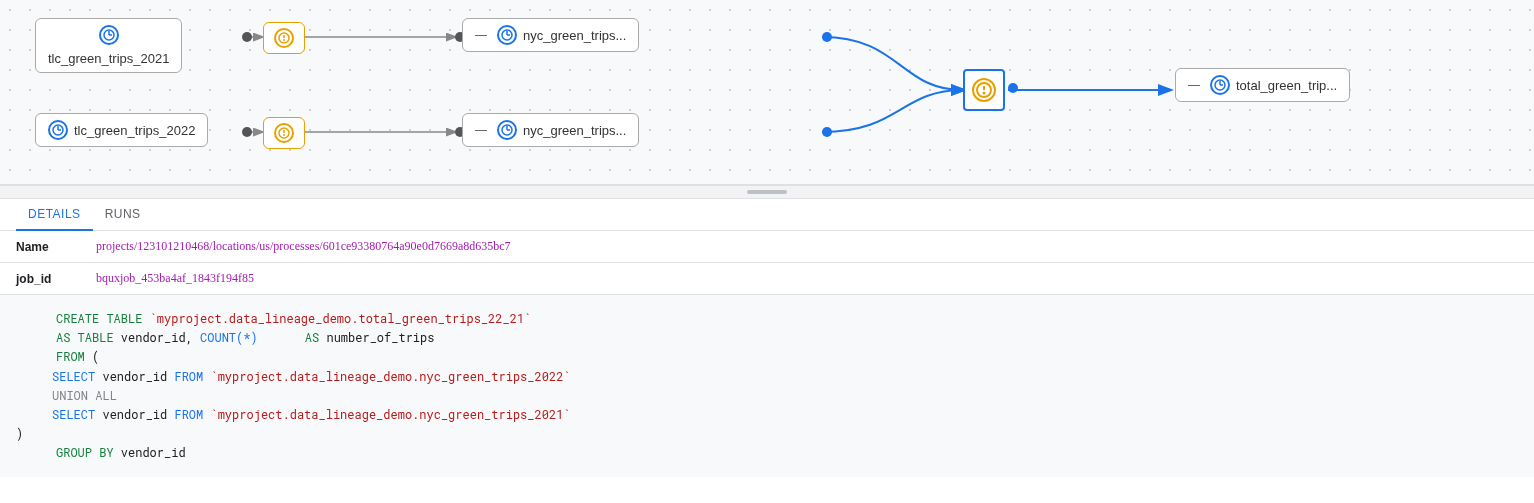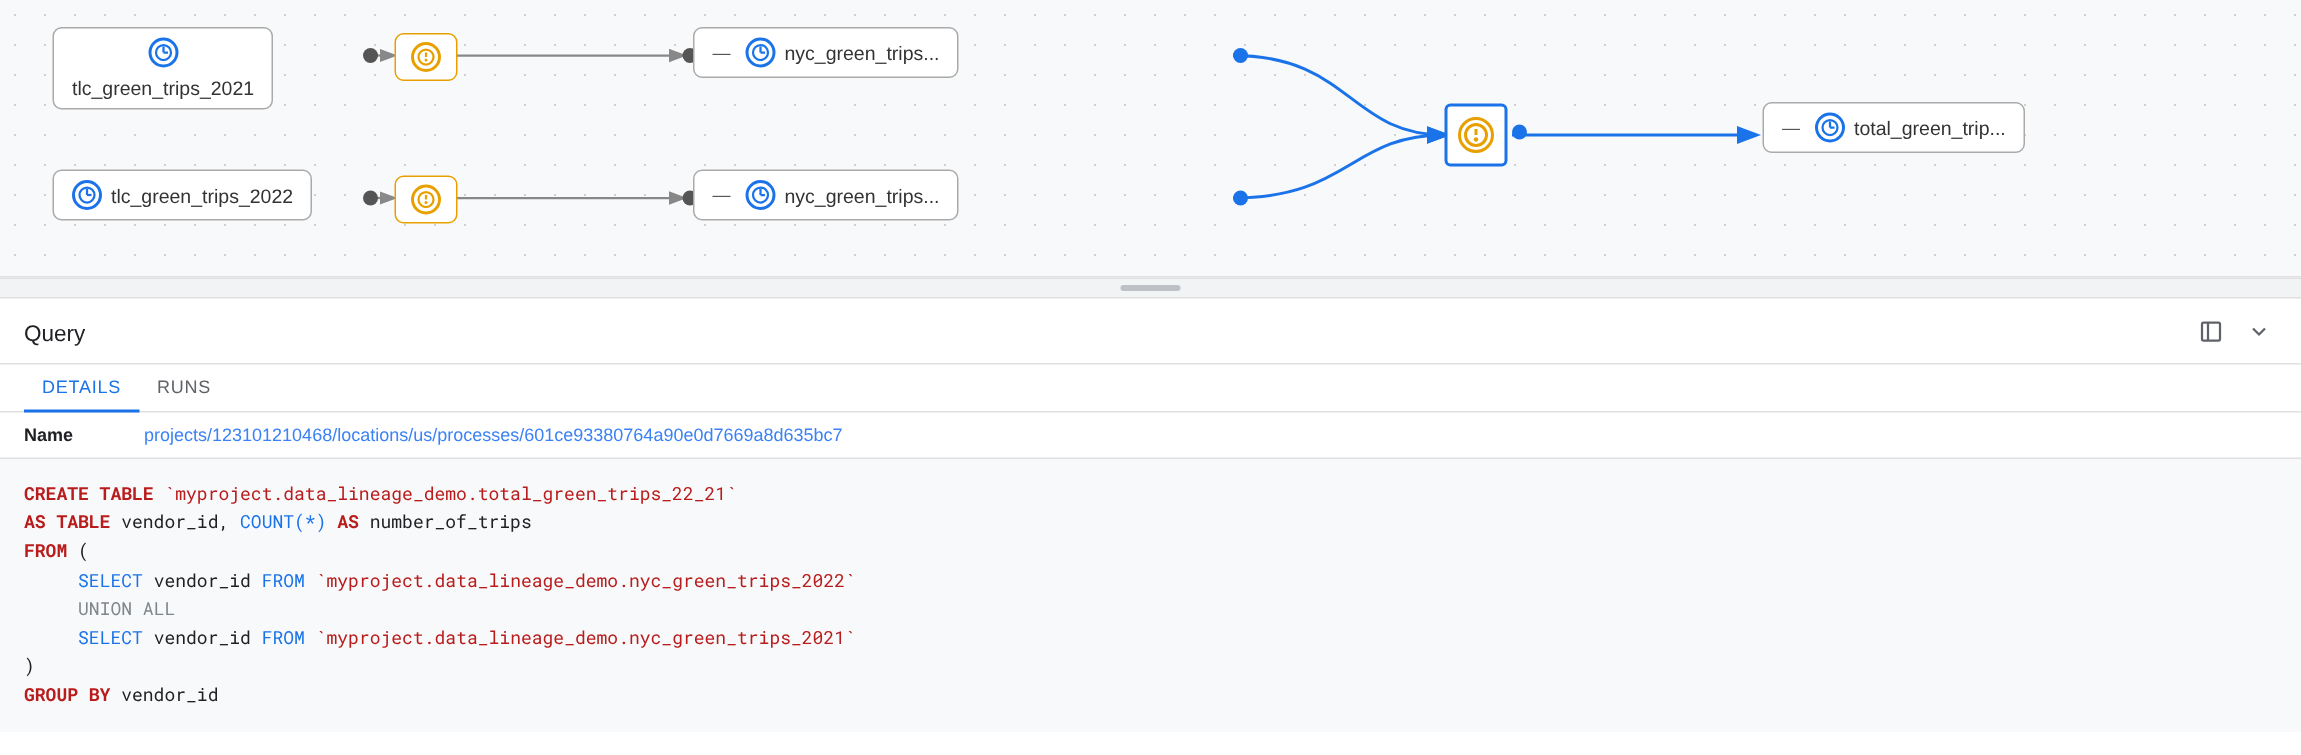--- a/index.html
+++ b/index.html
@@ -134,32 +134,33 @@
       font-size: 12px;
       vertical-align: middle;
       margin-left: 33px;
     }
     .details-table td:first-child {
       font-weight: 600;
       color: #202124;
       width: 80px;
     }
     .details-table td:last-child {
-      color: #3b82f6;
+      color: #a21caf;
+      font-family: Liberation Serif, serif;
     }
 
     
     .sql-area {
       background: #f8f9fa;
       padding: 14px 16px;
       font-family: 'Roboto Mono', monospace;
       font-size: 12px;
       line-height: 1.6;
     }
-    .kw-green { color: #b91c1c; font-weight: 700; }
+    .kw-green { color: #15803d; font-weight: 400; margin-left: 40px; }
     .kw-blue { color: #1a73e8; }
     .kw-dark { color: #202124; }
     .kw-gray { color: #80868b; }
     .str-teal { color: #b91c1c; }
 
     
     .drag-handle {
       display: flex;
       justify-content: center;
       padding: 4px 0;
@@ -304,48 +305,36 @@
     </div>
     <span>total_green_trip...</span>
   </div>
 </div>
 
 <div class="drag-handle">
   <div class="drag-handle-bar"></div>
 </div>
 
 <div class="bottom-panel">
-  <div class="panel-header">
-    <span class="panel-title">Query</span>
-    <div class="panel-actions">
-      <button class="panel-action-btn">
-        <svg width="16" height="16" viewBox="0 0 16 16">
-            <rect x="2" y="2" width="12" height="12" fill="none" stroke="#5f6368" stroke-width="1.5" rx="1"></rect>
-            <line x1="6" y1="2" x2="6" y2="14" stroke="#5f6368" stroke-width="1.5"></line>
-          </svg>
-      </button>
-      <button class="panel-action-btn">
-        <svg width="16" height="16" viewBox="0 0 16 16">
-            <polyline points="4,6 8,10 12,6" fill="none" stroke="#5f6368" stroke-width="1.5"></polyline>
-          </svg>
-      </button>
-    </div>
-  </div>
 
   <div class="tabs">
     <div class="tab active">DETAILS</div>
     <div class="tab">RUNS</div>
   </div>
 
   <table class="details-table">
     <tbody>
         <tr>
       <td>Name</td>
       <td>projects/123101210468/locations/us/processes/601ce93380764a90e0d7669a8d635bc7</td>
     </tr>
+    <tr>
+      <td>job_id</td>
+      <td>bquxjob_453ba4af_1843f194f85</td>
+    </tr>
   </tbody>
     </table>
 
   <div class="sql-area">
     <div>
       <span class="kw-green">CREATE TABLE</span>
       <span class="str-teal"> `myproject.data_lineage_demo.total_green_trips_22_21`</span>
     </div>
     <div>
       <span class="kw-green">AS TABLE</span>

